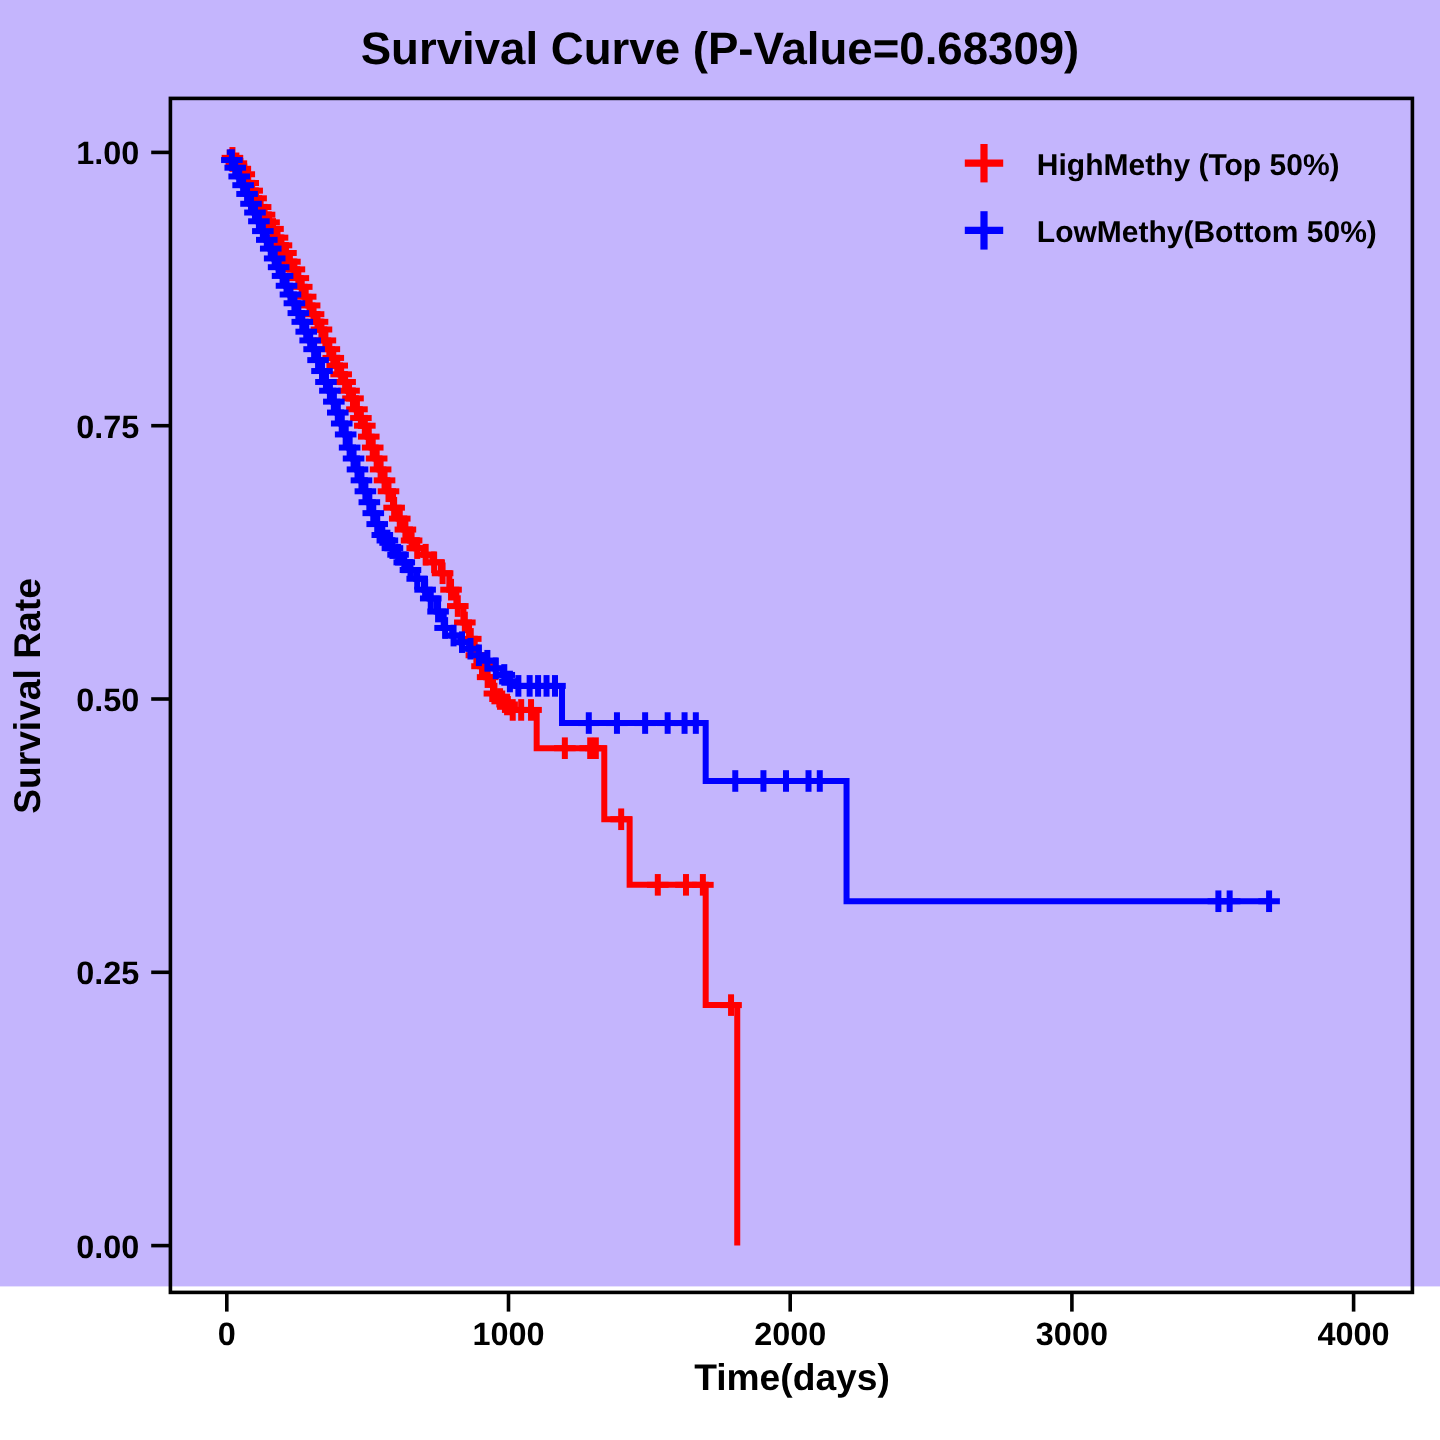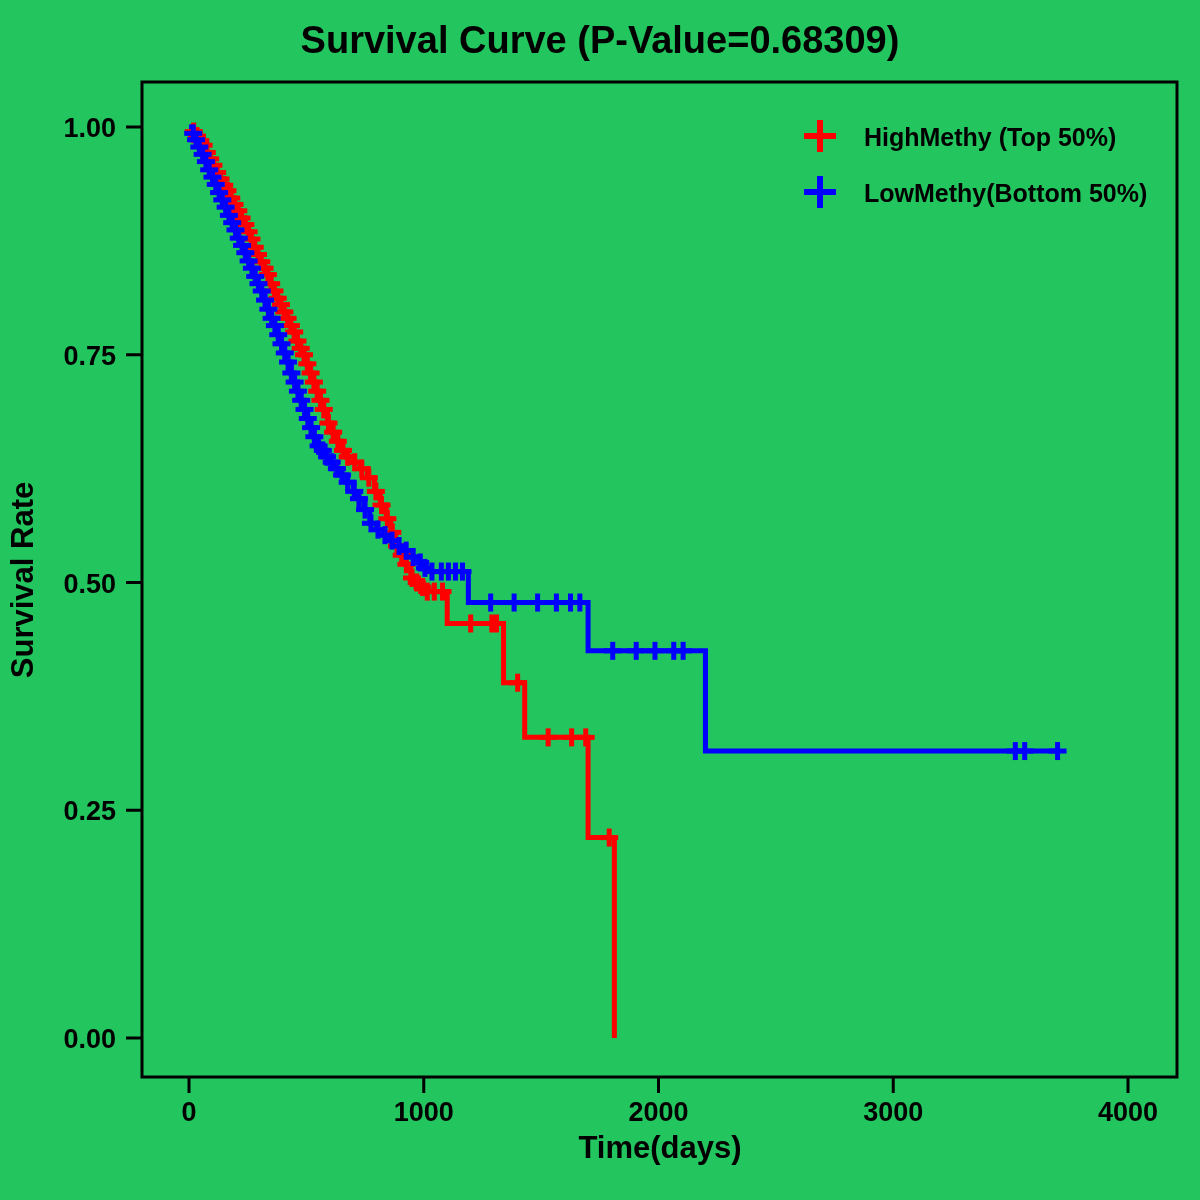--- a/index.html
+++ b/index.html
@@ -9,22 +9,22 @@
   }
   body {
     width: 1200px;
     height: 1200px;
     font-family: "Liberation Sans", sans-serif;
     overflow: hidden;
   }
   #figure {
     position: relative;
     width: 1200px;
-    height: 1200px;
-    background: #22c55e;
+    height: 1072px;
+    background: #c4b5fd;
   }
   svg.plot {
     position: absolute;
     left: 0;
     top: 0;
     width: 1200px;
     height: 1200px;
     display: block;
   }
   text.title-text {

